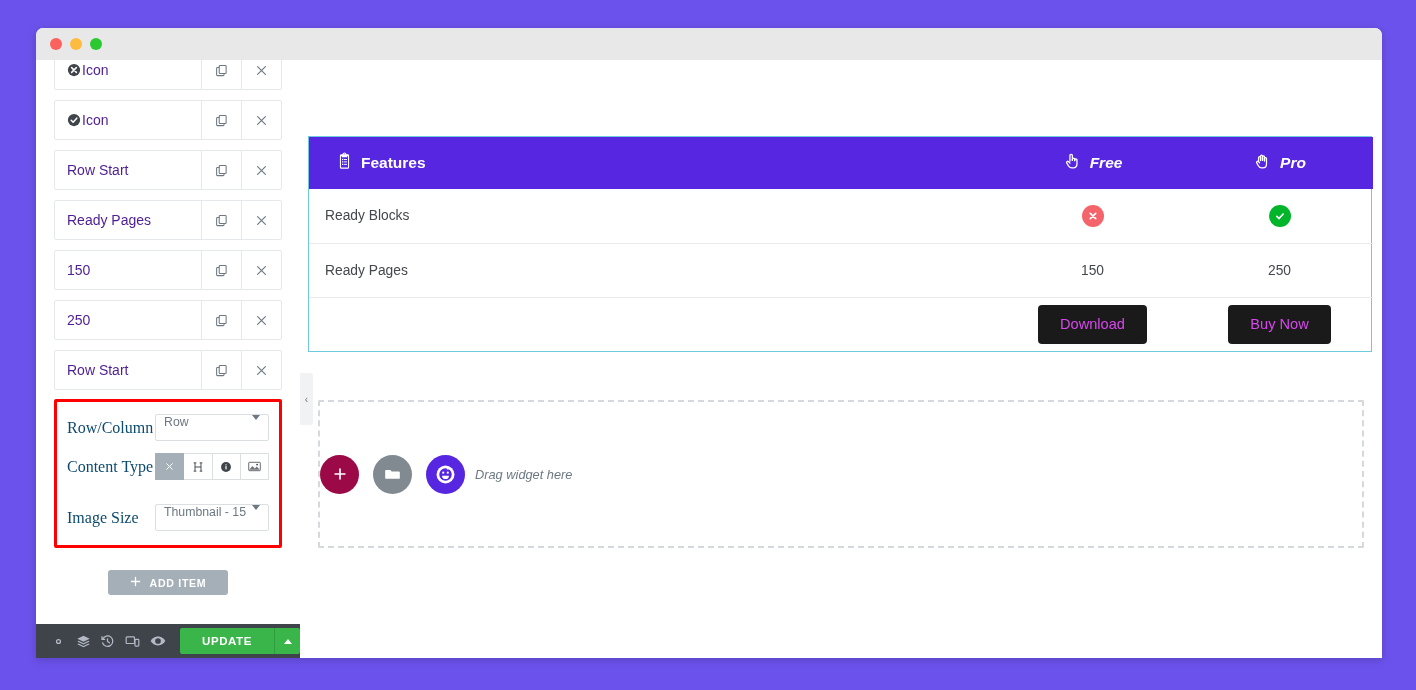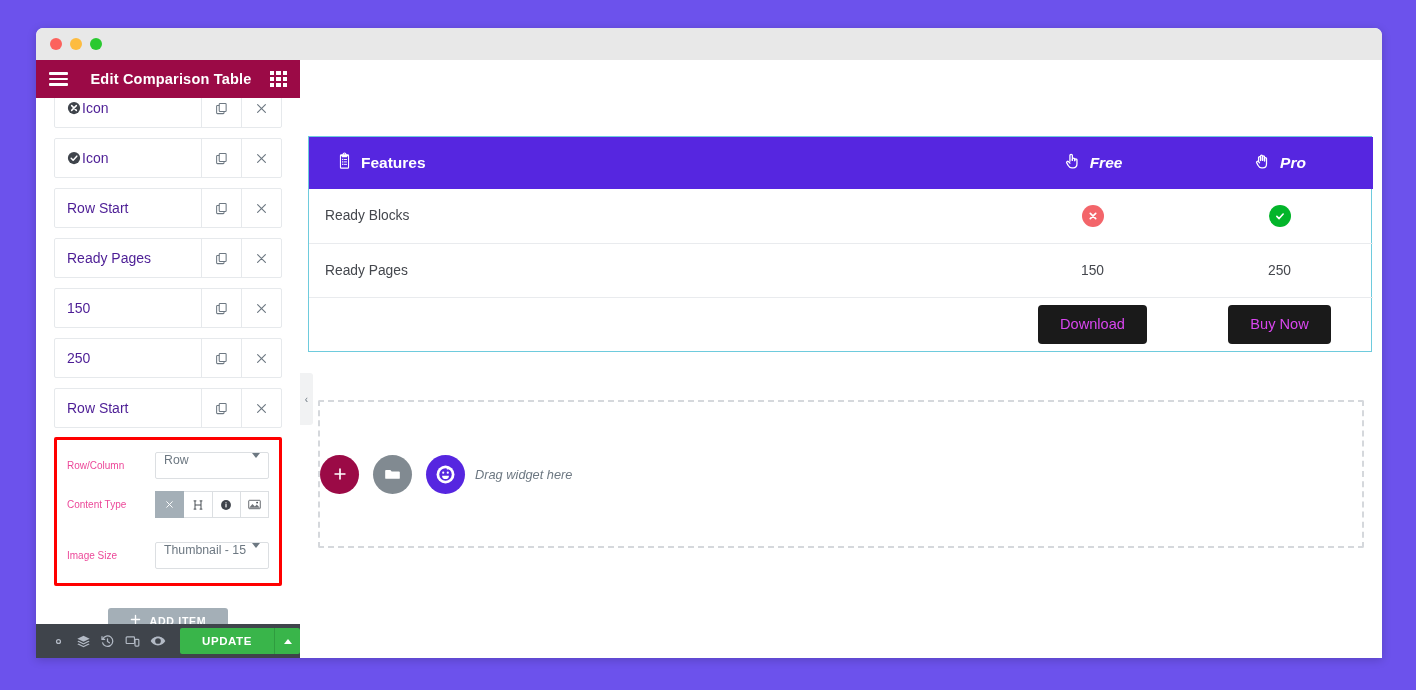--- a/index.html
+++ b/index.html
@@ -85,21 +85,21 @@
   .mini-icon { width: 14px; height: 14px; flex: 0 0 14px; }
 
   
   #settings-block {
     border: 3px solid #ff0000; border-radius: 2px;
     padding: 12px 10px 14px 10px; margin-top: -1px;
     background: #fff;
   }
   .ctl-row { display: flex; align-items: center; margin-bottom: 12px; }
   .ctl-row:last-child { margin-bottom: 0; margin-top: 24px; }
-  .ctl-label { width: 88px; flex: 0 0 88px; font-size: 10px; color: #ec4899; }
+  .ctl-label { width: 88px; flex: 0 0 88px; font-size: 16px; color: #0c4a6e; font-family: Liberation Serif, serif; }
   .select-box {
     flex: 1 1 auto; height: 27px; border: 1px solid #dcdfe2; border-radius: 2px;
     display: flex; align-items: flex-start; padding: 0 8px;
     font-size: 12.3px; color: #6d7882; position: relative; cursor: pointer;
     background: #fff;
   }
   .select-box .caret {
     position: absolute; right: 8px; width: 0; height: 0;
     border-left: 4.5px solid transparent; border-right: 4.5px solid transparent;
     border-top: 5.5px solid #6d7882;
@@ -213,39 +213,20 @@
   <div id="titlebar">
     <span class="tl-dot tl-red"></span>
     <span class="tl-dot tl-amber"></span>
     <span class="tl-dot tl-green"></span>
   </div>
 
   <div id="window-body">
 
     <div id="panel">
 
-      <div id="panel-header">
-        <span class="hamburger">
-          <i></i>
-            <i></i>
-            <i></i>
-        </span>
-        <span id="panel-title">Edit Comparison Table</span>
-        <span class="apps-grid">
-          <span></span>
-            <span></span>
-            <span></span>
-          <span></span>
-            <span></span>
-            <span></span>
-          <span></span>
-            <span></span>
-            <span></span>
-        </span>
-      </div>
 
       <div id="panel-scroll">
 
         <div class="rep-item">
           <div class="rep-label">
             <span class="mini-icon">
               <svg viewBox="0 0 16 16" width="14" height="14">
                   <circle cx="8" cy="8" r="7" fill="#3f444b"></circle>
                   <path d="M5.3 5.3l5.4 5.4M10.7 5.3l-5.4 5.4" stroke="#fff" stroke-width="1.7" stroke-linecap="round"></path>
                 </svg>

